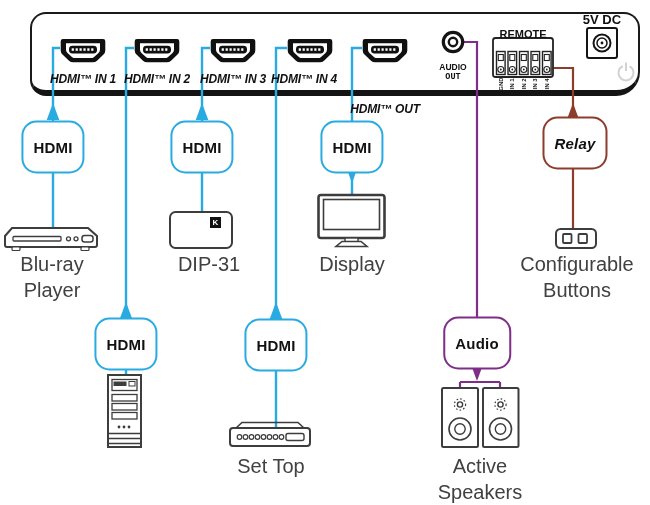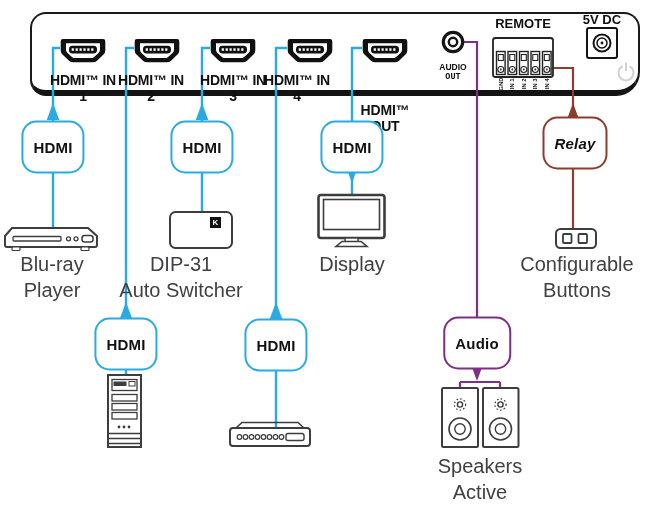--- a/index.html
+++ b/index.html
@@ -5,21 +5,21 @@
   html,body{margin:0;padding:0;background:#fff;}
   #stage{position:relative;width:650px;height:505px;background:#fff;overflow:hidden;
          font-family:"Liberation Sans",sans-serif;}
   
   #panel{position:absolute;left:30px;top:12px;width:606px;height:76px;background:#fff;
          border:2px solid #1a1a1a;border-bottom:6px solid #141414;
          border-radius:16px 16px 24px 16px;}
   svg.layer{position:absolute;left:0;top:0;}
   
   .ptext{position:absolute;font-weight:bold;color:#101010;text-align:center;}
-  .portlab{width:70px;font-size:14px;letter-spacing:-0.2px;}
+  .portlab{width:70px;font-size:12px;letter-spacing:-0.2px;font-style:italic;}
   .term{position:absolute;width:20px;font-size:6px;font-weight:bold;color:#222;
         text-align:center;transform:rotate(-90deg);}
   
   .pill{position:absolute;transform:translate(-50%,-50%);background:#fff;
         border-radius:15px;padding:16px 10px;font-size:15px;font-weight:bold;color:#111;
         letter-spacing:0.2px;white-space:nowrap;}
   .pill.hdmi{border:2.5px solid #29ABE2;}
   .pill.audio{border:2.5px solid #7F2E87;}
   .pill.relay{border:2.5px solid #8C3D2B;}
   
@@ -193,30 +193,30 @@
     </g>
 
     <g fill="#fff" stroke="#3d3d3d">
       <rect x="556" y="229" width="40" height="19" rx="4.5" stroke-width="2"></rect>
       <rect x="563" y="234" width="8.5" height="9" rx="1" stroke-width="1.8"></rect>
       <rect x="578.5" y="234" width="8.5" height="9" rx="1" stroke-width="1.8"></rect>
     </g>
   </svg>
 
   <div class="ptext portlab" style="left:48px;top:72px;">HDMI™ IN 1</div>
-  <div class="ptext portlab" style="left:116px;top:72px;">HDMI™ IN 2</div>
+  <div class="ptext portlab" style="left:122px;top:72px;">HDMI™ IN 2</div>
   <div class="ptext portlab" style="left:198px;top:72px;">HDMI™ IN 3</div>
-  <div class="ptext portlab" style="left:262px;top:72px;">HDMI™ IN 4</div>
+  <div class="ptext portlab" style="left:269px;top:72px;">HDMI™ IN 4</div>
   <div class="ptext portlab" style="left:350px;top:72px;margin-top:30px;">HDMI™ OUT</div>
 
   <div class="ptext" style="left:428px;top:62px;width:50px;font-size:8.5px;line-height:10px;">
     <span style="display:block;">AUDIO</span>
     <span style="display:block;font-family:Liberation Mono, monospace;">OUT</span>
   </div>
-  <div class="ptext" style="left:493px;top:16px;width:60px;font-size:13px;">REMOTE</div>
+  <div class="ptext" style="left:493px;top:28px;width:60px;font-size:11px;">REMOTE</div>
   <div class="ptext" style="left:577px;top:12px;width:50px;font-size:13px;">5V DC</div>
 
   <span class="term" style="left:490.8px;top:81px;">GND</span>
   <span class="term" style="left:502.3px;top:81px;">IN 1</span>
   <span class="term" style="left:513.8px;top:81px;">IN 2</span>
   <span class="term" style="left:525.3px;top:81px;">IN 3</span>
   <span class="term" style="left:536.8px;top:81px;">IN 4</span>
 
   <div class="pill hdmi" style="left:53px;top:147px;"><span>HDMI</span></div>
   <div class="pill hdmi" style="left:202px;top:147px;"><span>HDMI</span></div>
@@ -225,31 +225,31 @@
   <div class="pill hdmi" style="left:276px;top:345px;"><span>HDMI</span></div>
   <div class="pill audio" style="left:477px;top:343px;"><span>Audio</span></div>
   <div class="pill relay" style="left:575px;top:143px;font-style:italic;"><span>Relay</span></div>
 
   <div id="kramer-logo">K</div>
 
   <div class="devlab" style="left:-28px;top:251px;">
     <span>Blu-ray</span>
     <span>Player</span>
   </div>
-  <div class="devlab" style="left:101px;top:251px;">
+  <div class="devlab" style="left:129px;top:251px;">
     <span>DIP-31</span>
-    <span>Auto Switcher</span>
   </div>
   <div class="devlab" style="left:272px;top:251px;">
     <span>Display</span>
   </div>
   <div class="devlab" style="left:497px;top:251px;">
     <span>Configurable</span>
     <span>Buttons</span>
   </div>
   <div class="devlab" style="left:191px;top:453px;">
+    <span>Set Top</span>
   </div>
   <div class="devlab" style="left:400px;top:453px;">
+    <span>Active</span>
     <span>Speakers</span>
-    <span>Active</span>
   </div>
 
 </div>
 
 </body></html>

